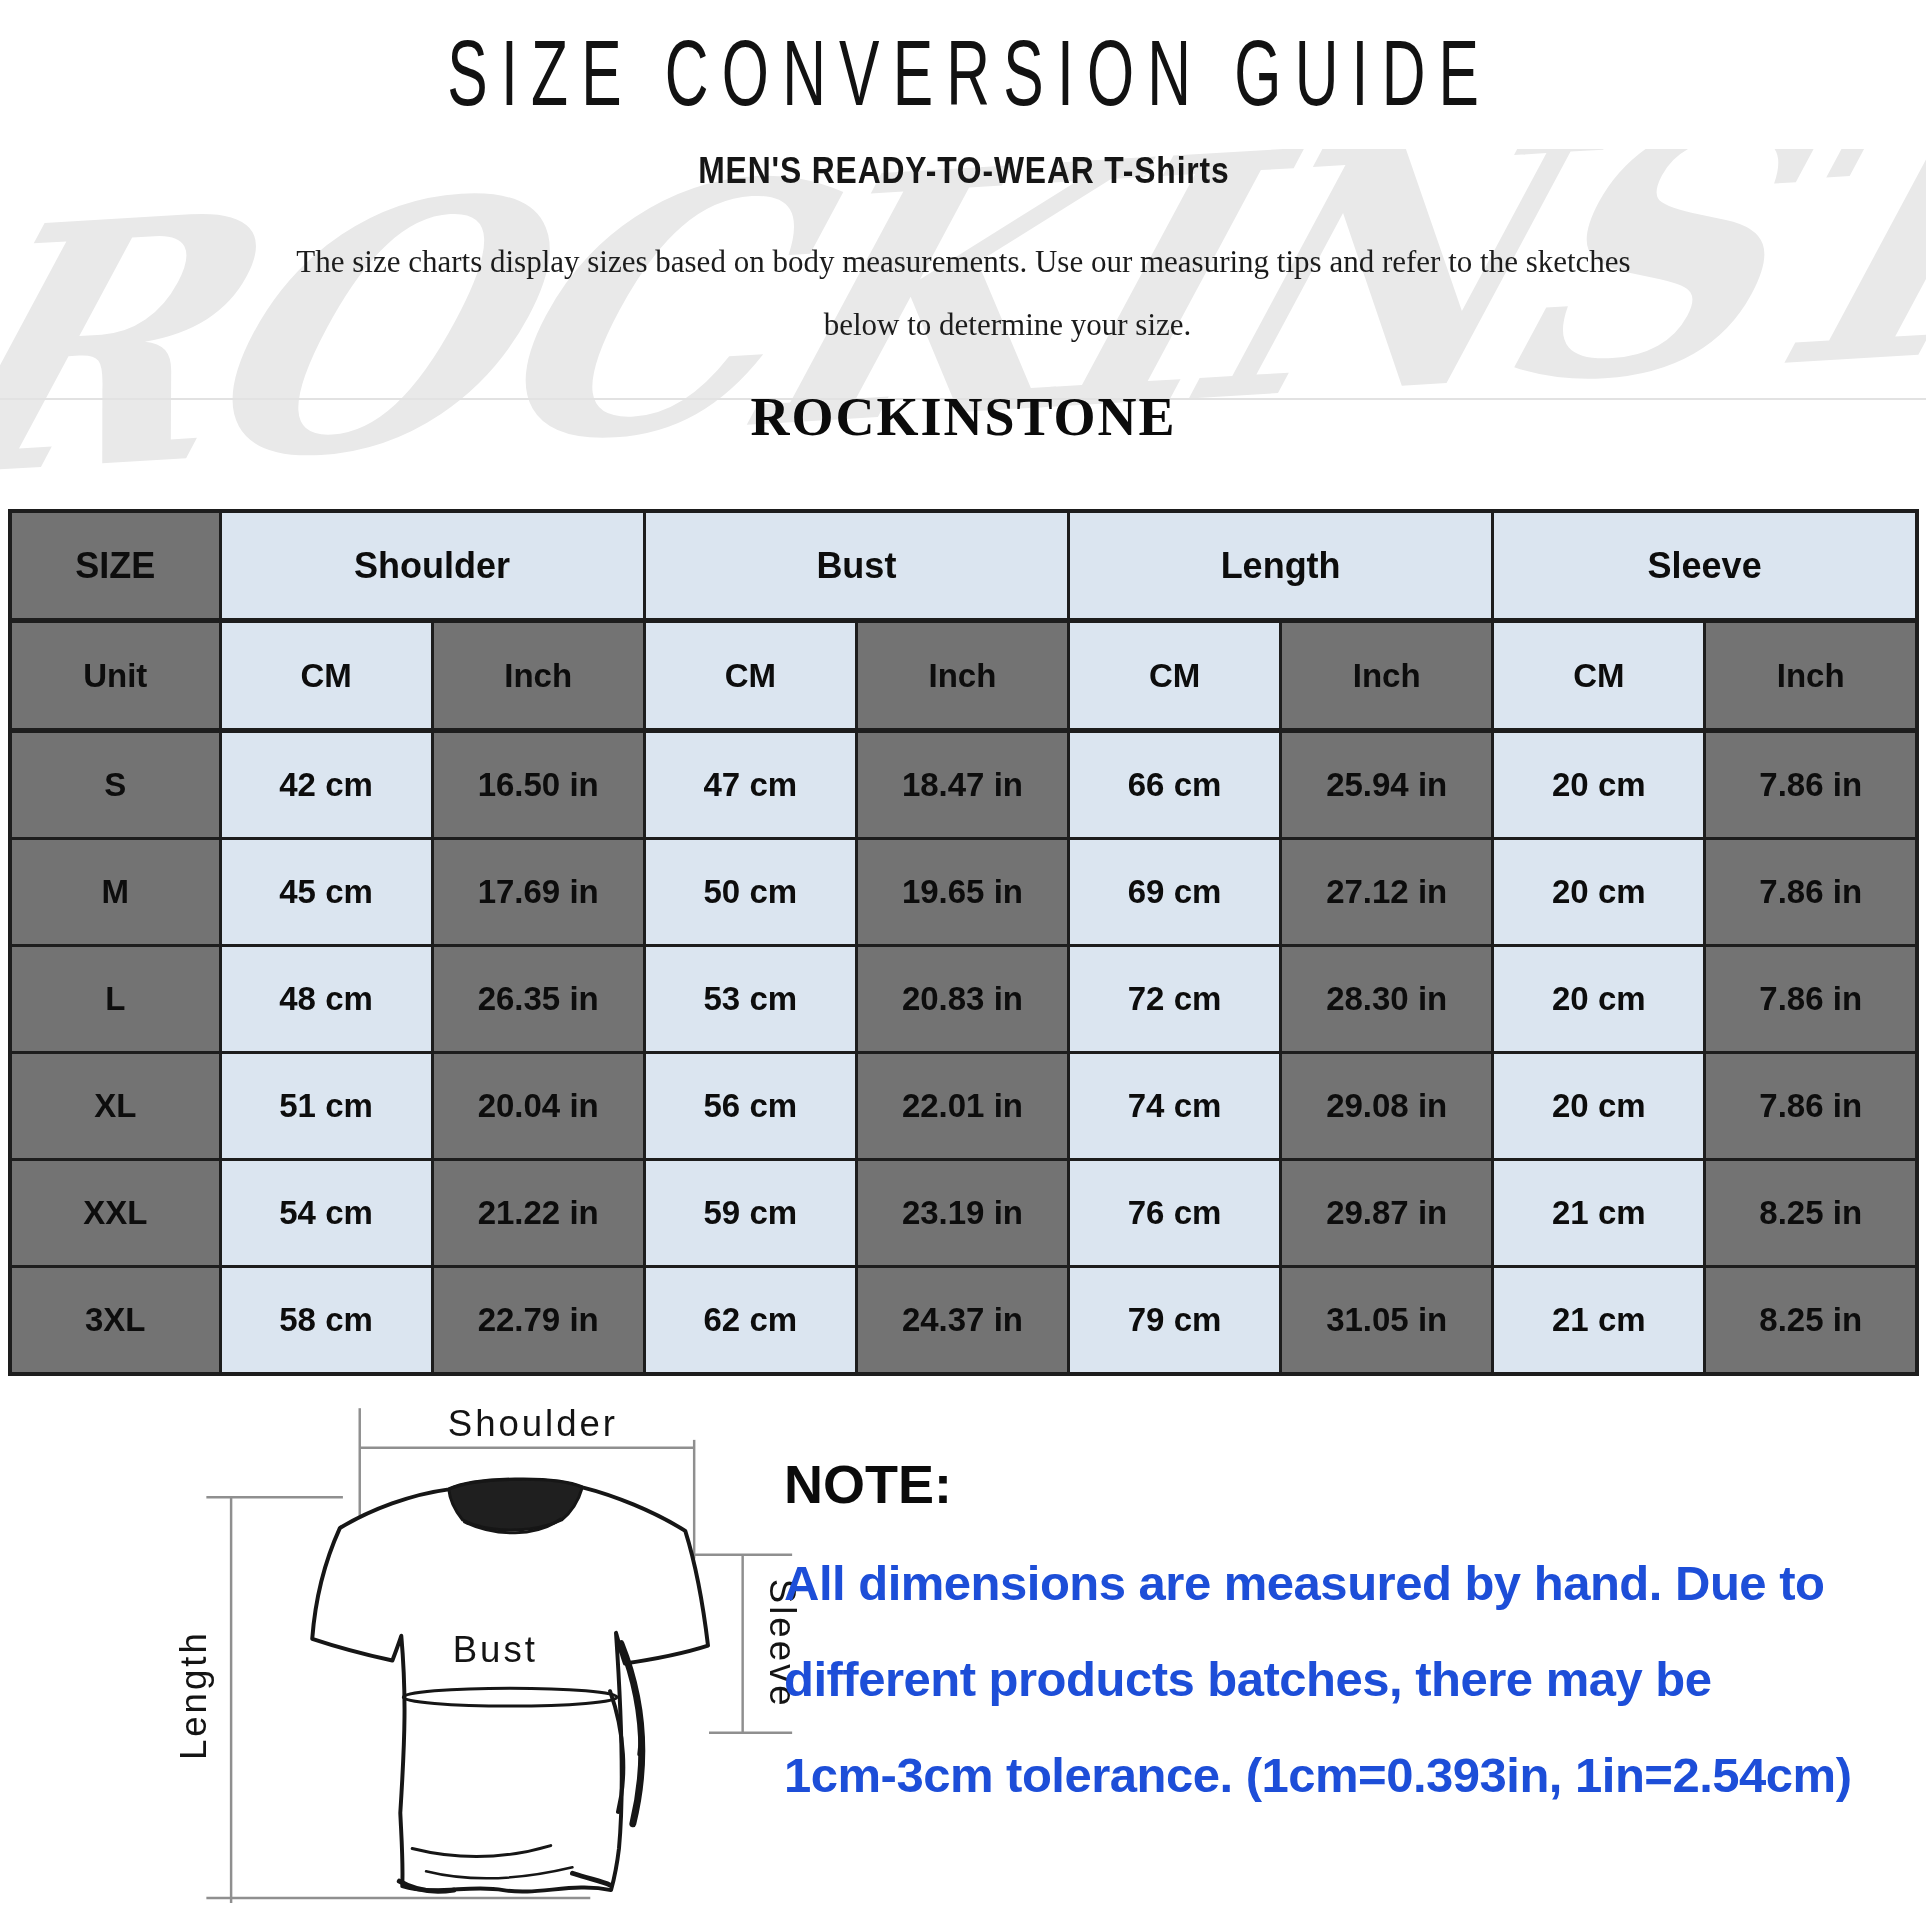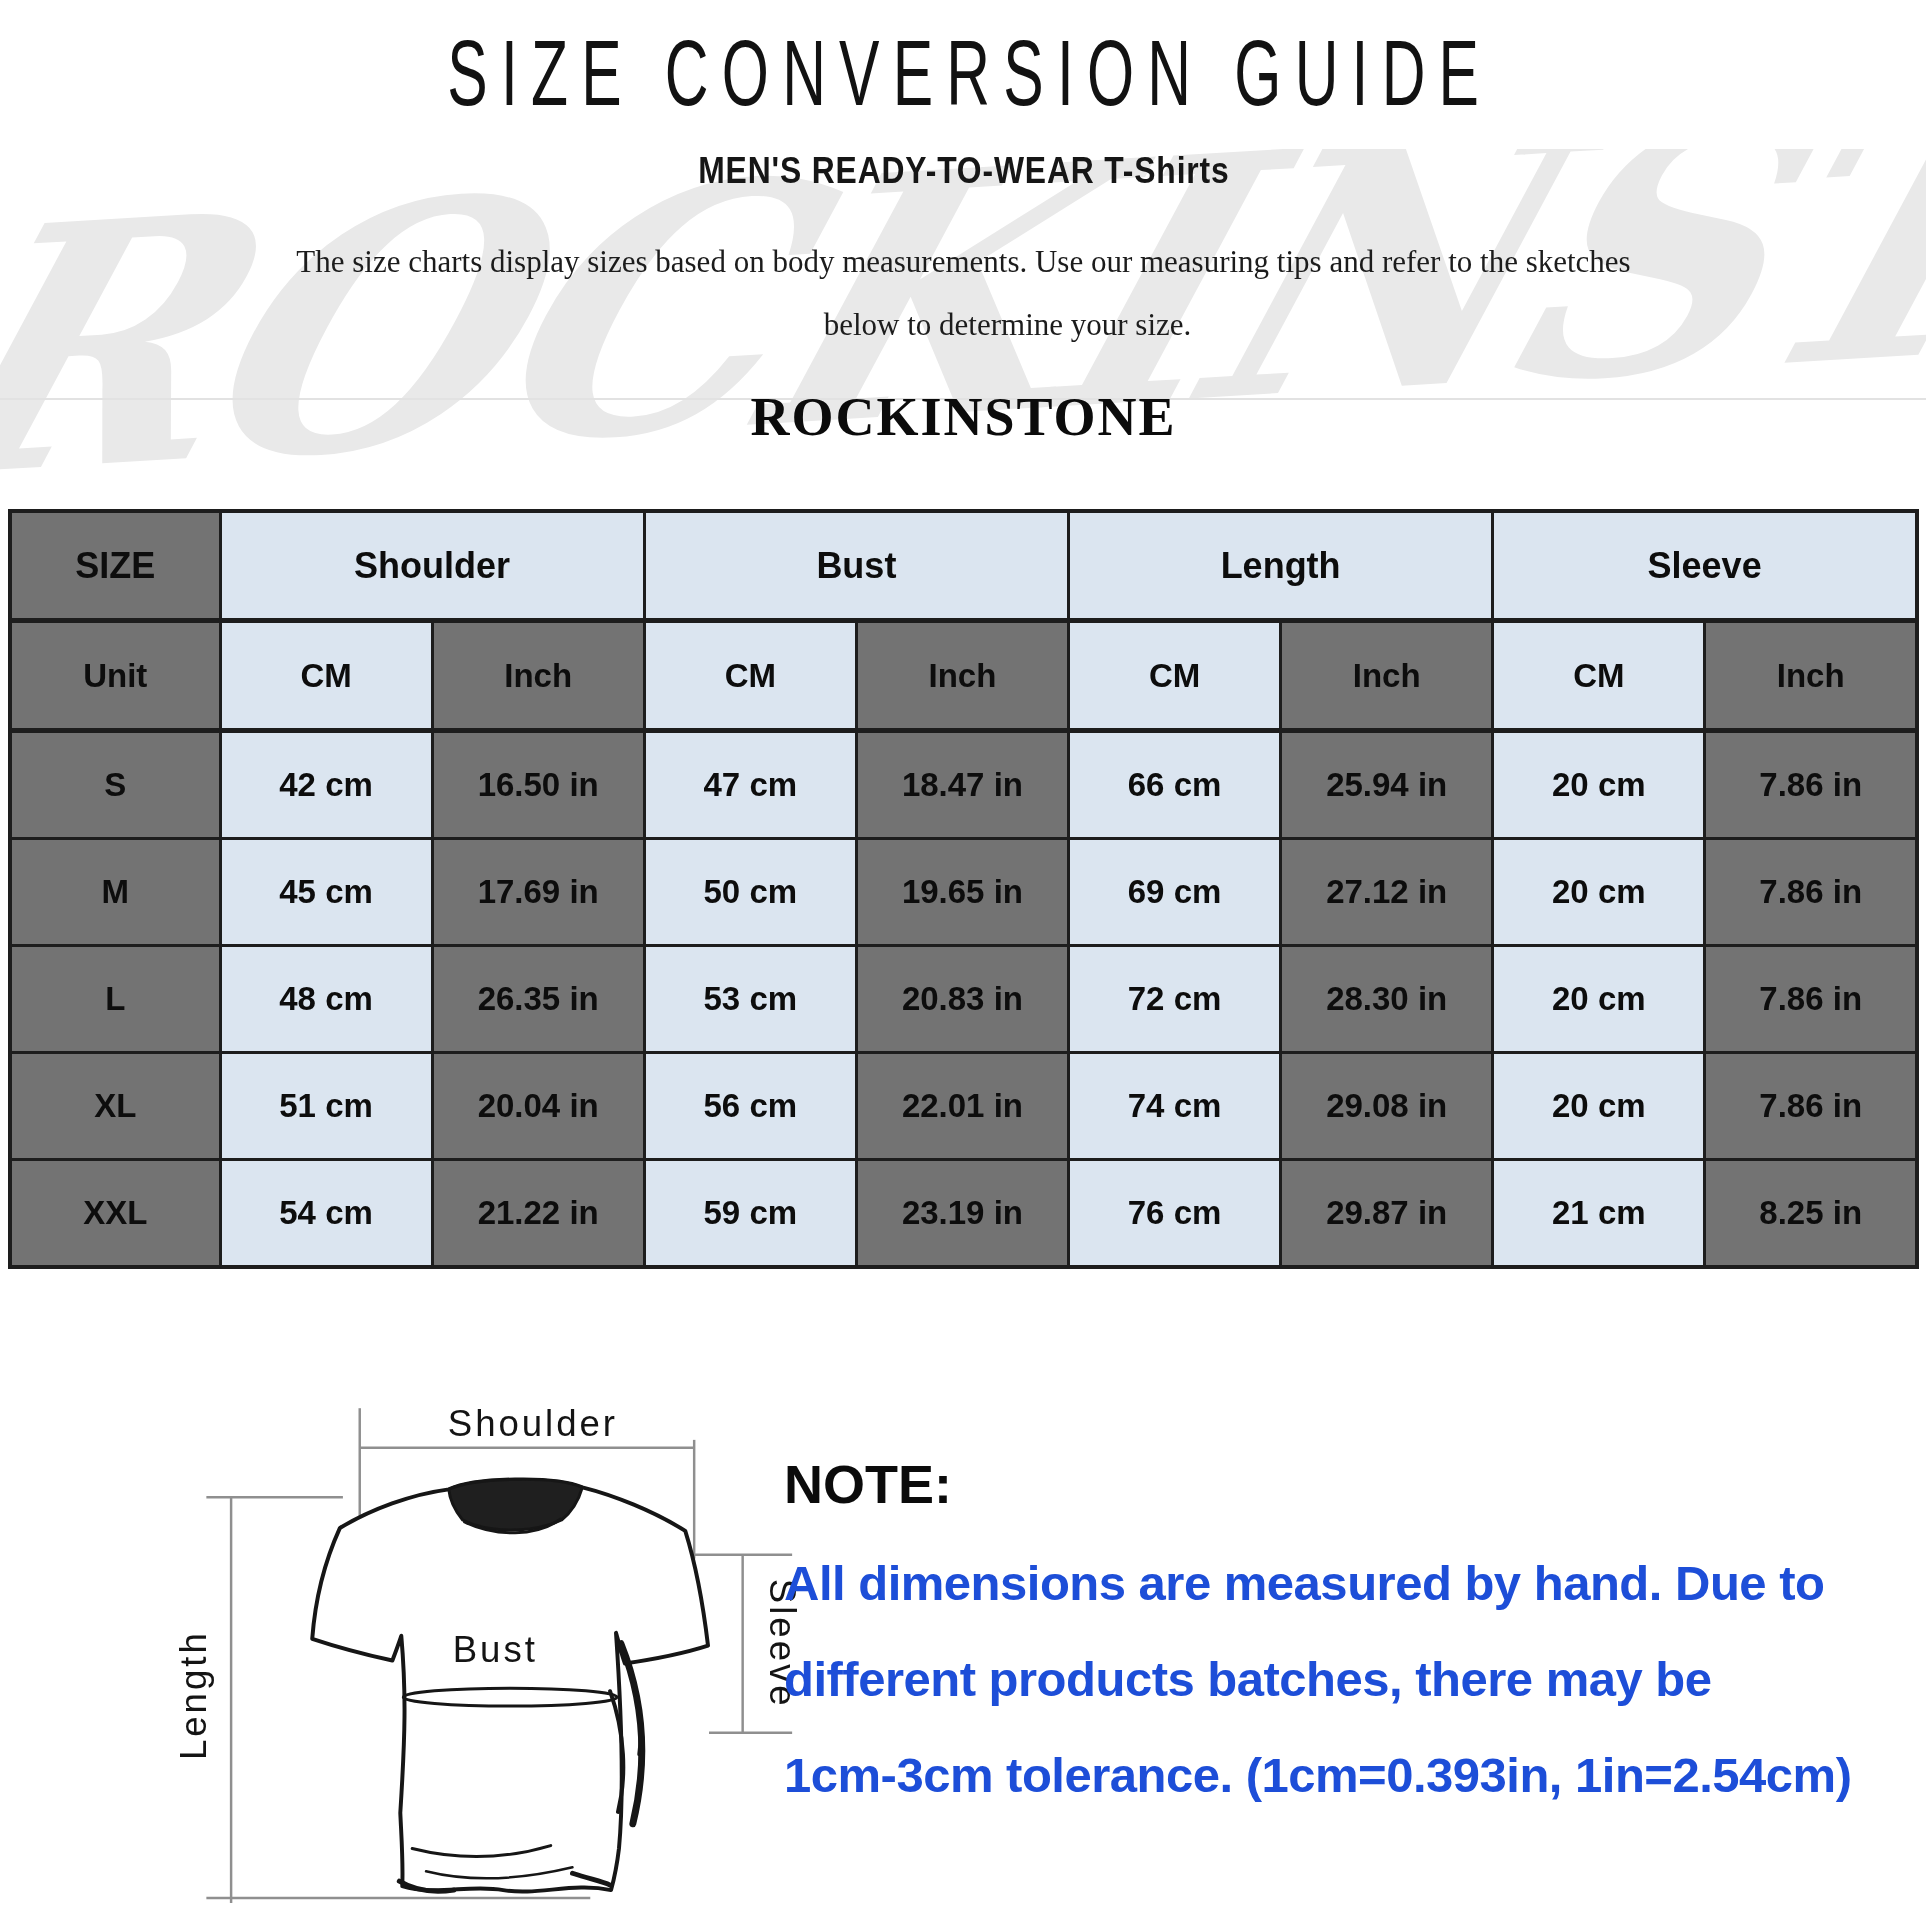--- a/index.html
+++ b/index.html
@@ -164,20 +164,31 @@
         <td>7.86 in</td>
       </tr>
       <tr class="data-row">
         <td>XXL</td>
         <td class="shade">54 cm</td>
         <td>21.22 in</td>
         <td class="shade">59 cm</td>
         <td>23.19 in</td>
         <td class="shade">76 cm</td>
         <td>29.87 in</td>
+        <td class="shade">21 cm</td>
+        <td>8.25 in</td>
+      </tr>
+      <tr class="data-row">
+        <td>3XL</td>
+        <td class="shade">58 cm</td>
+        <td>22.79 in</td>
+        <td class="shade">62 cm</td>
+        <td>24.37 in</td>
+        <td class="shade">79 cm</td>
+        <td>31.05 in</td>
         <td class="shade">21 cm</td>
         <td>8.25 in</td>
       </tr>
     </tbody>
   </table>
 
   <svg class="tshirt-diagram" viewBox="0 0 664 534" xmlns="http://www.w3.org/2000/svg">
 
     <g stroke="#8f8f8f" stroke-width="2.5" fill="none">
       <line x1="215" y1="50" x2="553" y2="50"></line>

